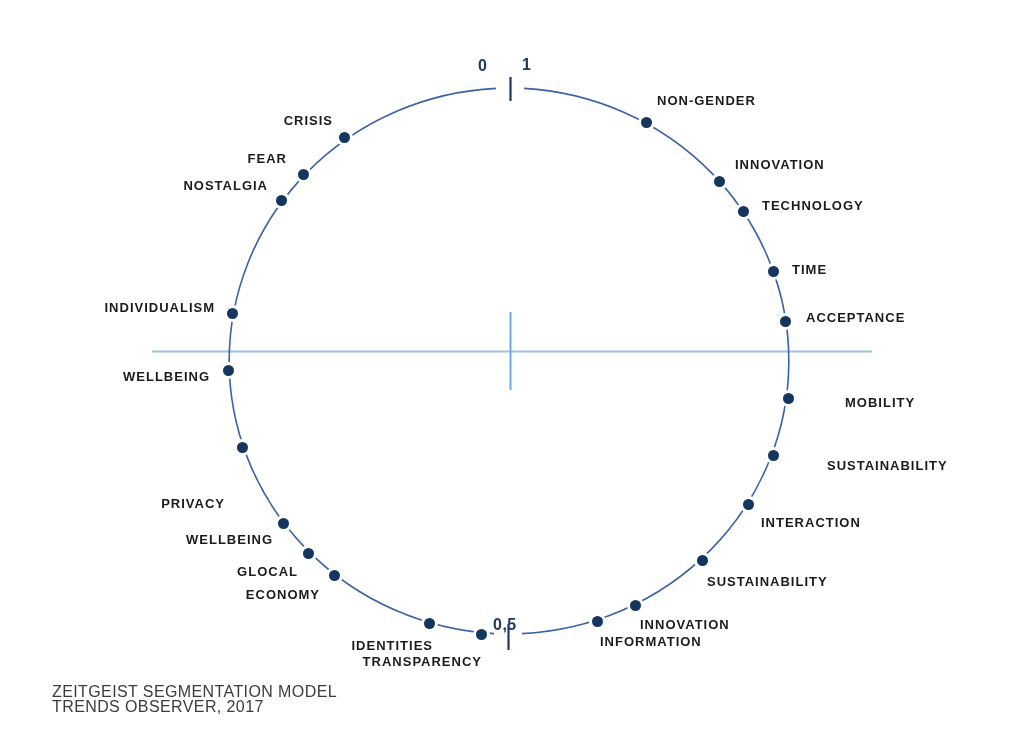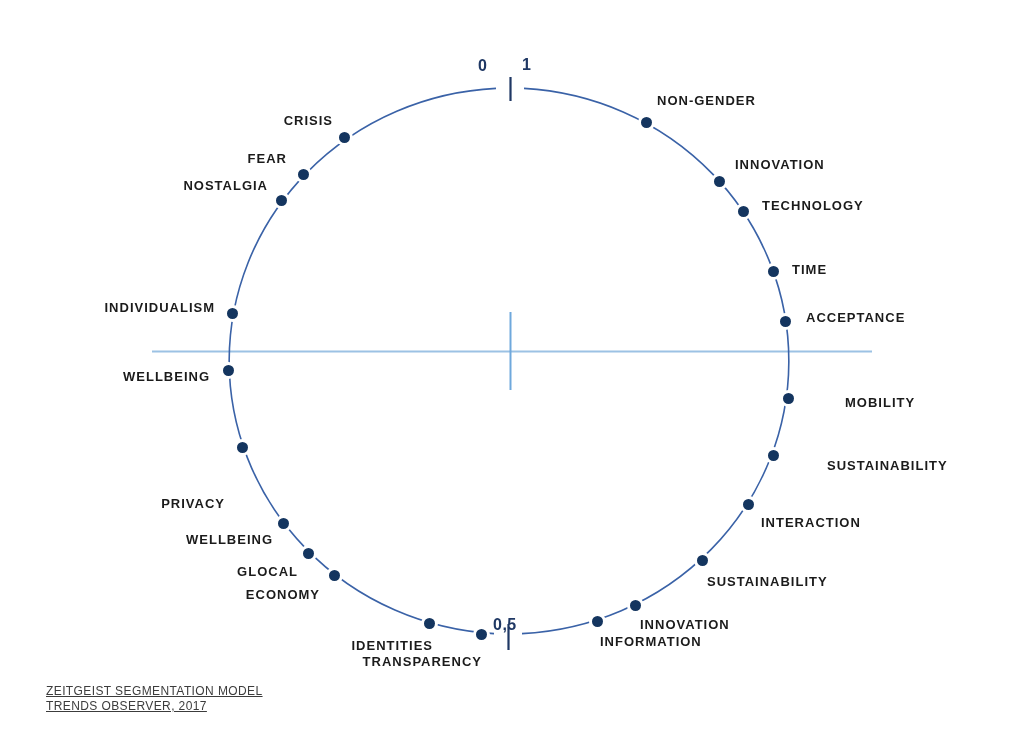--- a/index.html
+++ b/index.html
@@ -38,24 +38,23 @@
   #scale-one{left:522px;top:56px;}
   #scale-half{left:493px;top:616px;}
   #logo-box{
     position:absolute;left:31px;top:24px;width:137px;height:39px;
     border:1px solid var(--logo-border);background:#ffffff;
     display:flex;align-items:center;justify-content:center;
     font-family:"Liberation Serif",serif;font-size:21px;color:#1c1c1c;
   }
   #logo-box .italic{font-style:italic;}
   #caption{
-    position:absolute;left:46px;top:684px;
-    font-size:12px;line-height:15px;letter-spacing:0.4px;
+    position:absolute;left:52px;top:684px;
+    font-size:16px;line-height:15px;letter-spacing:0.4px;
     color:var(--caption-gray);
-    text-decoration:underline;
   }
 </style>
 </head>
 <body>
 
 <div id="stage">
 
   <svg width="1024" height="742">
     <line class="axis-h" x1="152" y1="351.5" x2="872" y2="351.5"></line>
     <line class="axis-v" x1="510.5" y1="312" x2="510.5" y2="390"></line>

